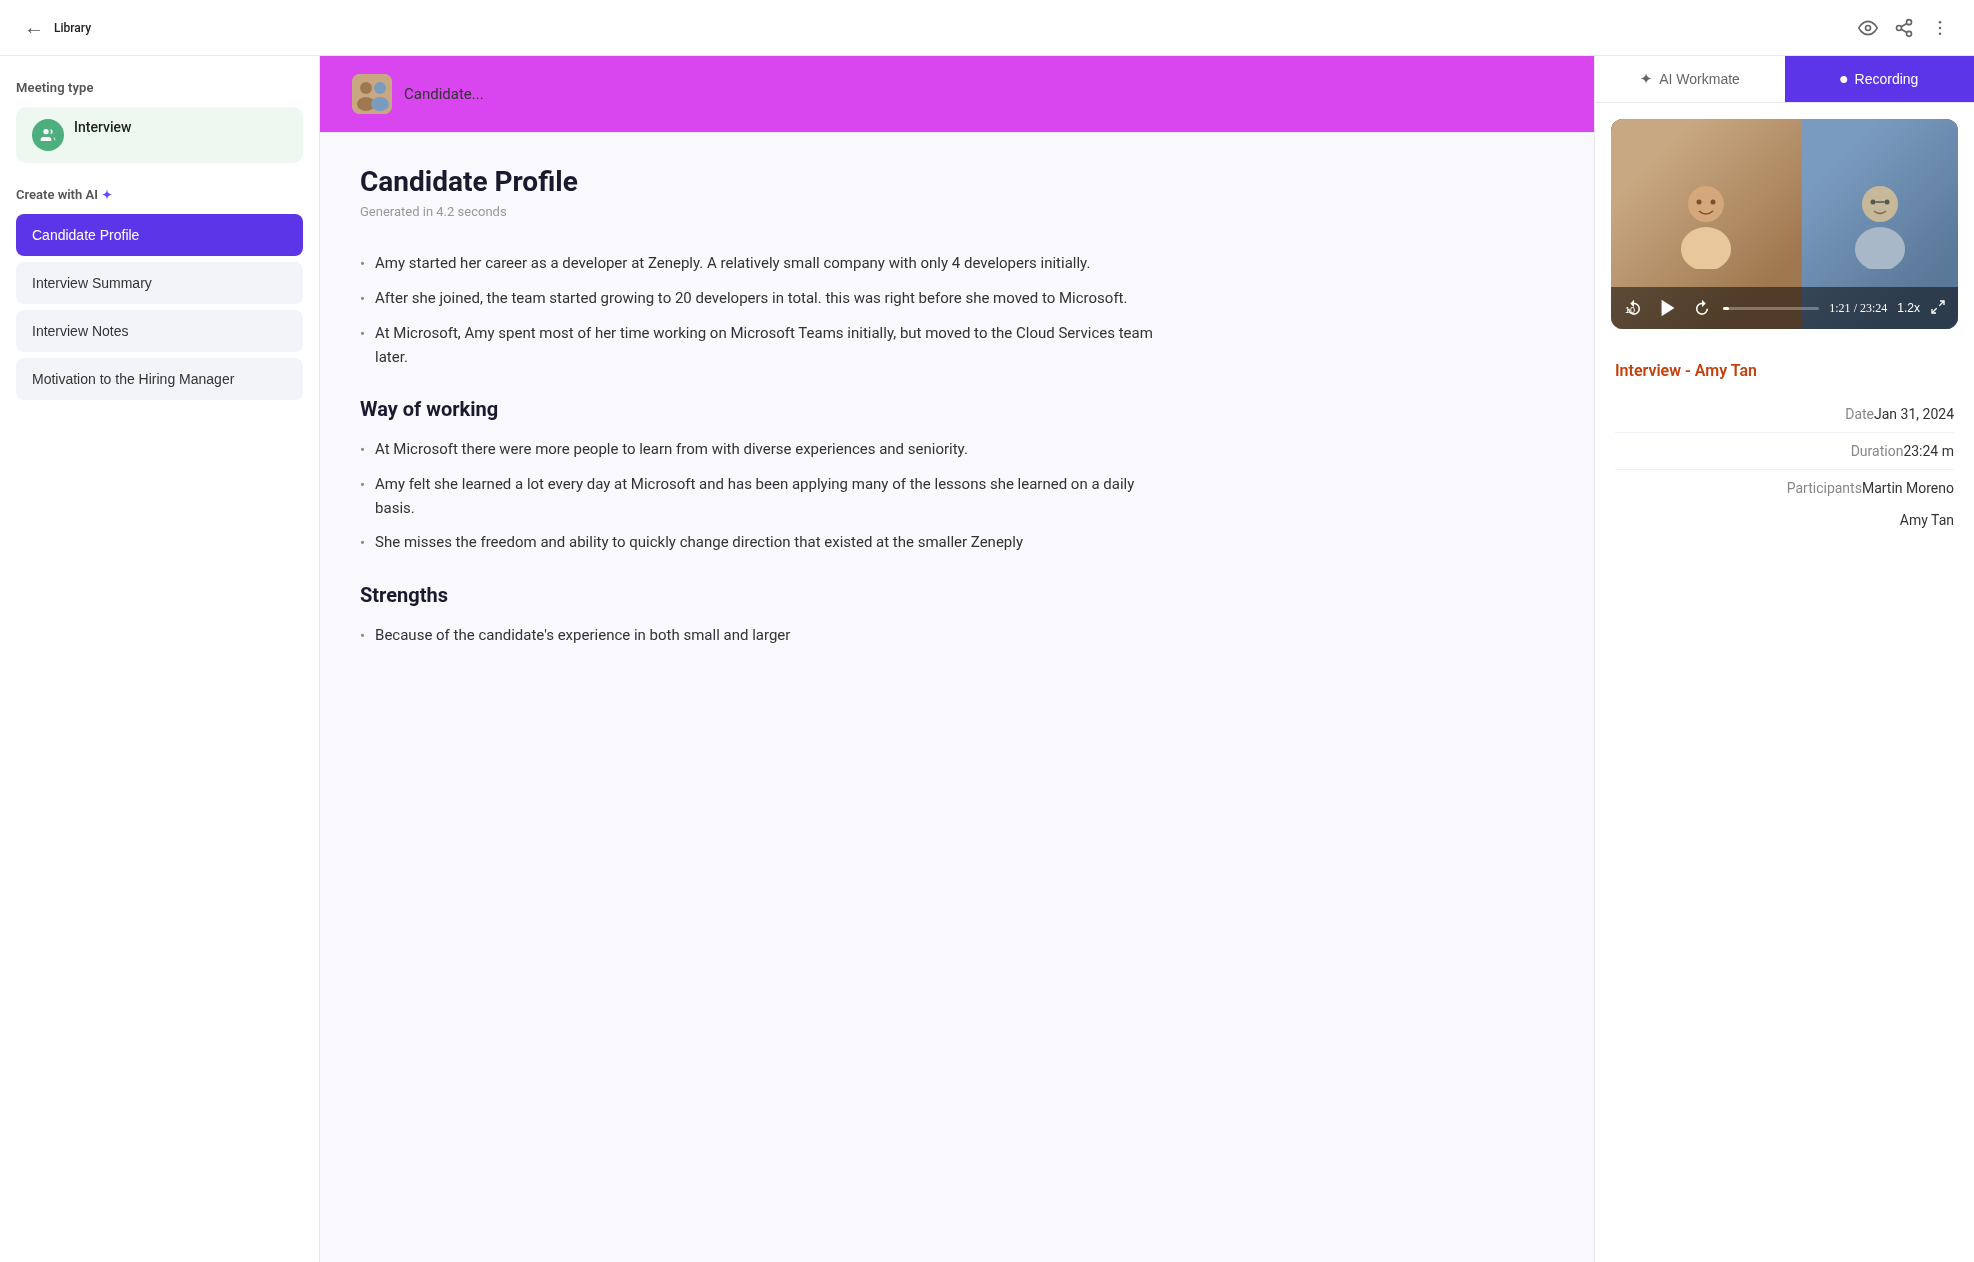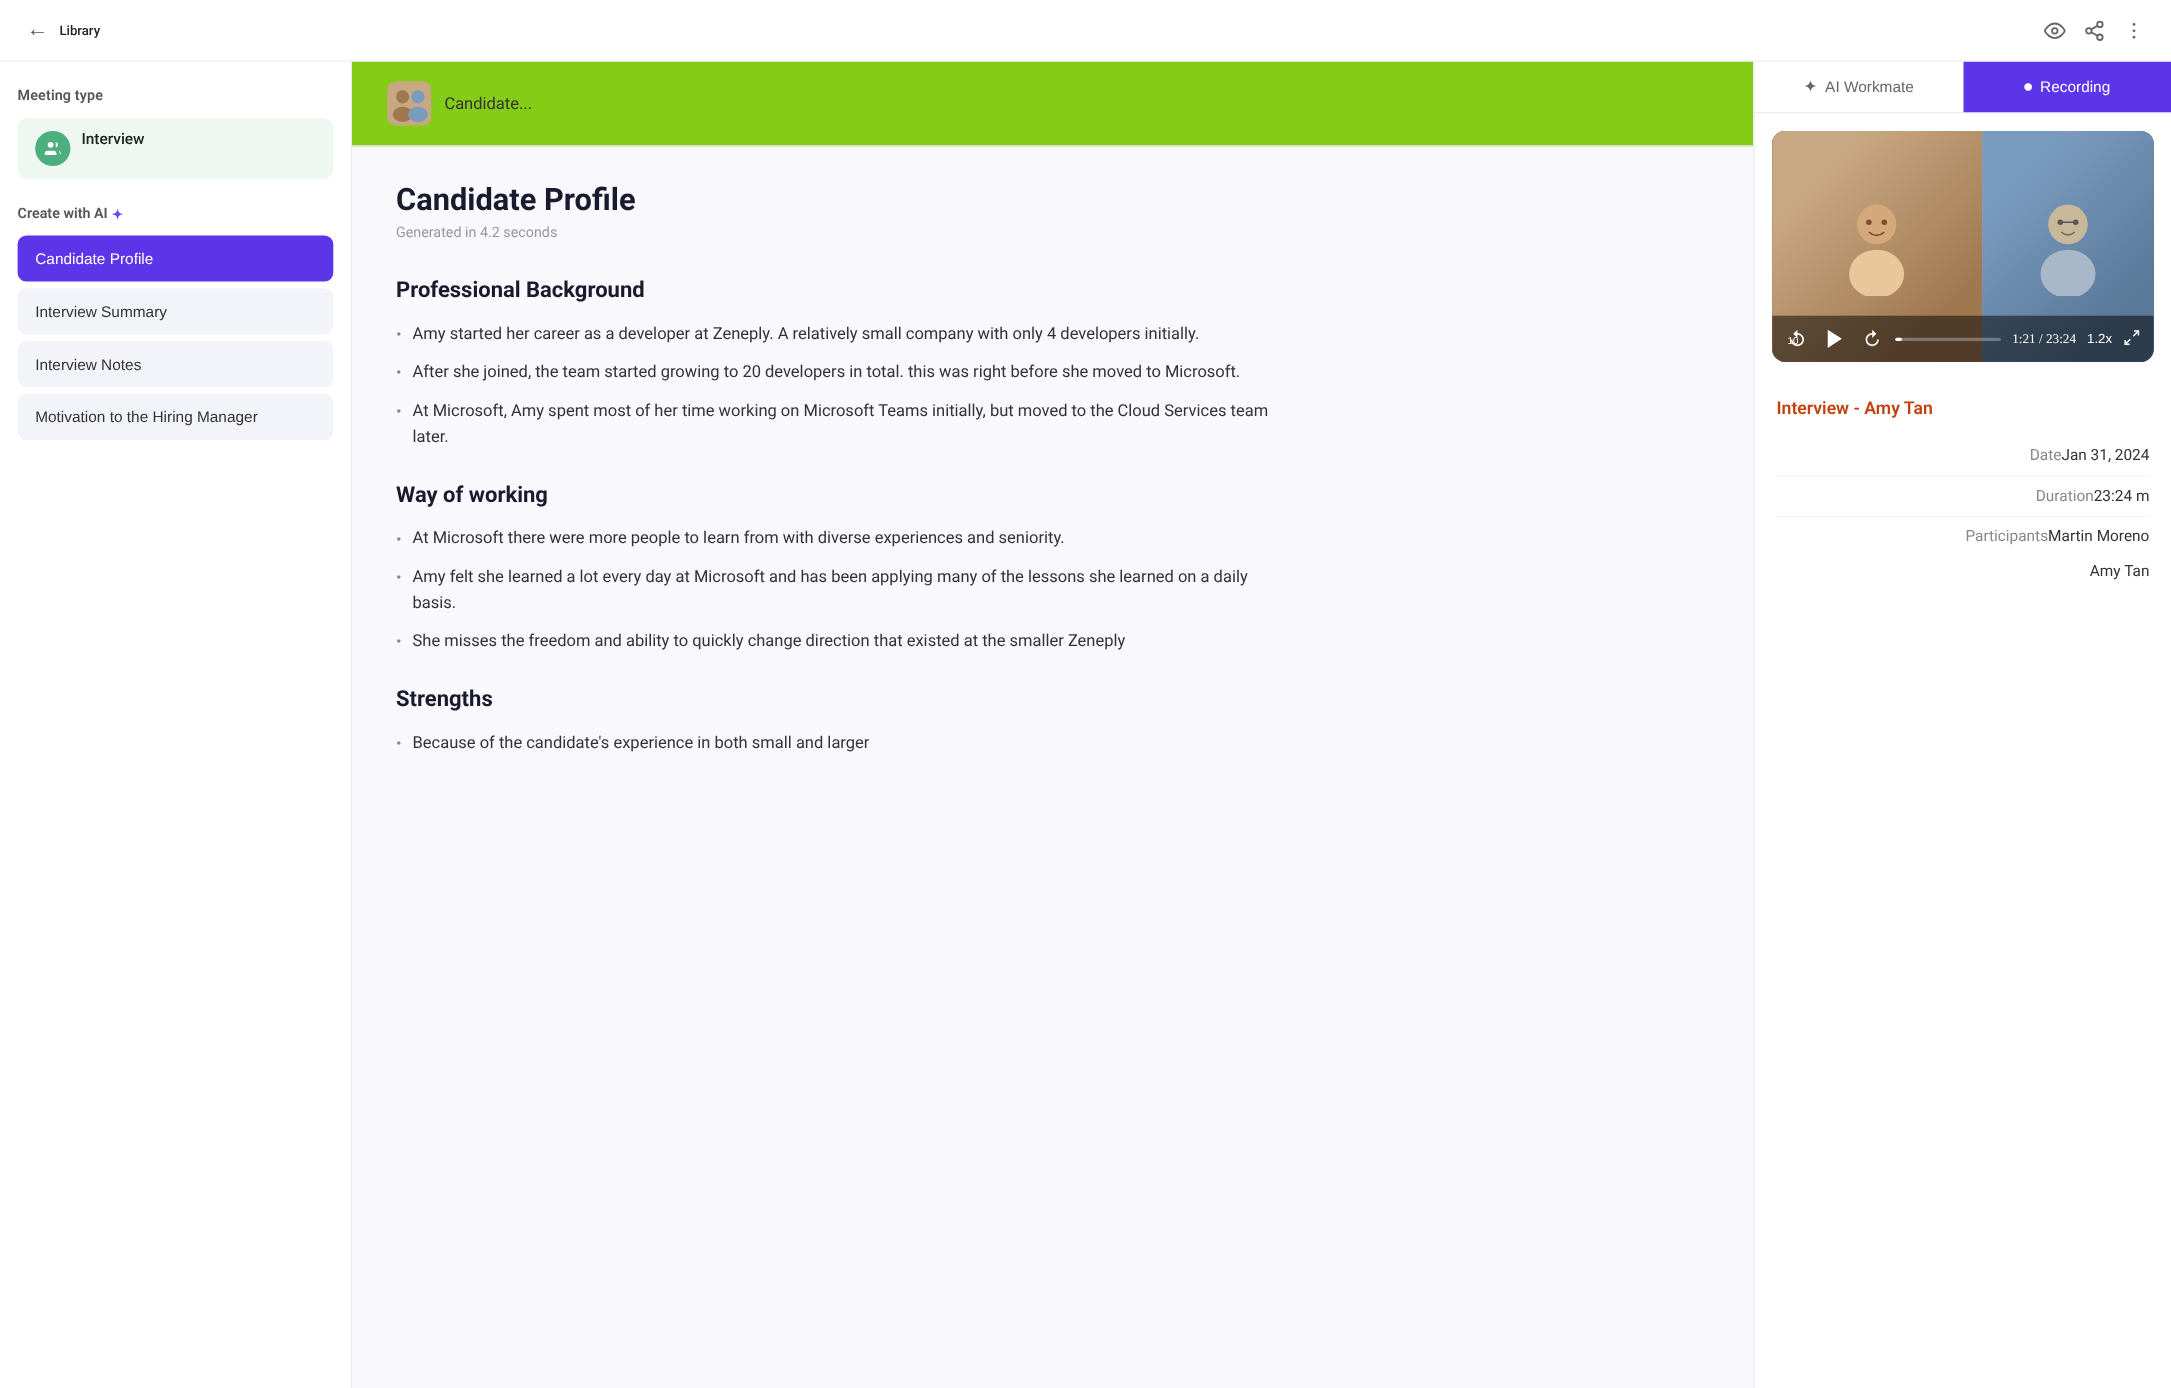--- a/index.html
+++ b/index.html
@@ -146,21 +146,21 @@
       padding: 0;
       background: #f8f8fd;
     }
 
     
     .candidate-header {
       display: flex;
       align-items: center;
       gap: 12px;
       padding: 18px 32px;
-      background: #84cc16;
+      background: #d946ef;
       border-bottom: 1px solid #e8e8f0;
     }
     .candidate-avatar {
       width: 40px;
       height: 40px;
       border-radius: 8px;
       background: #c8a882;
       overflow: hidden;
       display: flex;
       align-items: center;
@@ -473,21 +473,20 @@
           <ellipse cx="28" cy="30" rx="9" ry="7" fill="#7a9bc0"></ellipse>
         </svg>
       </div>
       <span class="candidate-name">Candidate...</span>
     </div>
 
     <div class="article-content">
       <h1 class="article-title">Candidate Profile</h1>
       <div class="article-meta">Generated in 4.2 seconds</div>
 
-      <h2 class="section-heading">Professional Background</h2>
       <ul class="bullet-list">
         <li>Amy started her career as a developer at Zeneply. A relatively small company with only 4 developers initially.</li>
         <li>After she joined, the team started growing to 20 developers in total. this was right before she moved to Microsoft.</li>
         <li>At Microsoft, Amy spent most of her time working on Microsoft Teams initially, but moved to the Cloud Services team later.</li>
       </ul>
 
       <h2 class="section-heading">Way of working</h2>
       <ul class="bullet-list">
         <li>At Microsoft there were more people to learn from with diverse experiences and seniority.</li>
         <li>Amy felt she learned a lot every day at Microsoft and has been applying many of the lessons she learned on a daily basis.</li>

